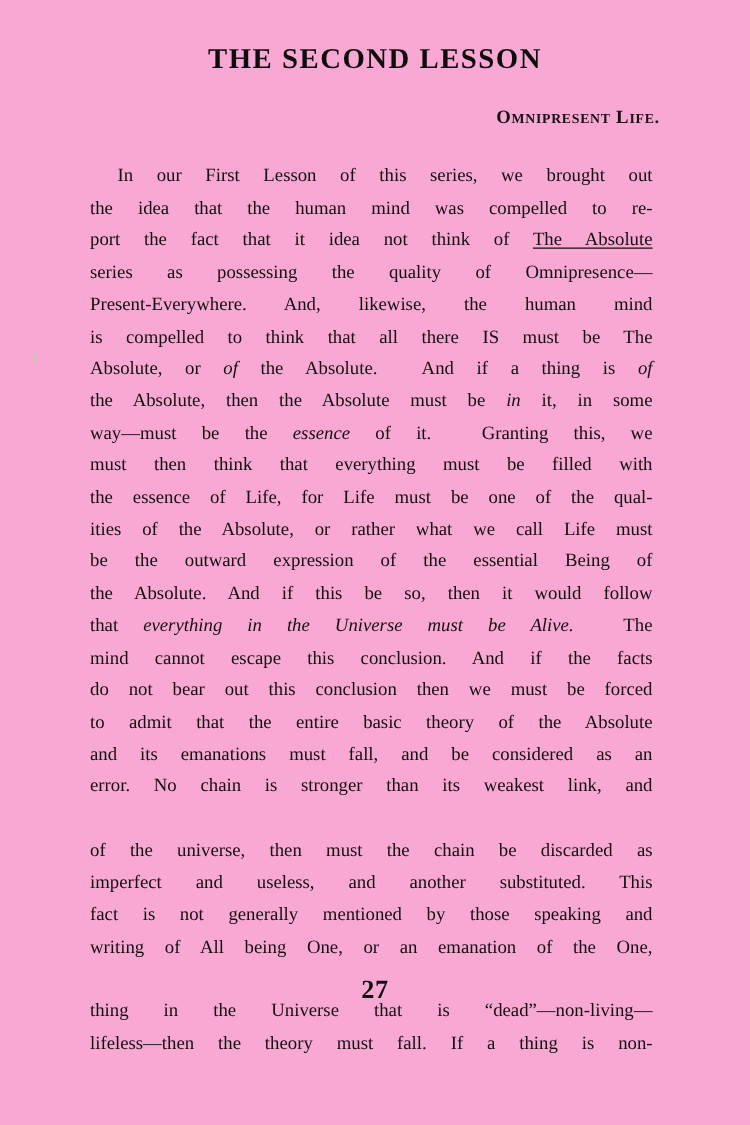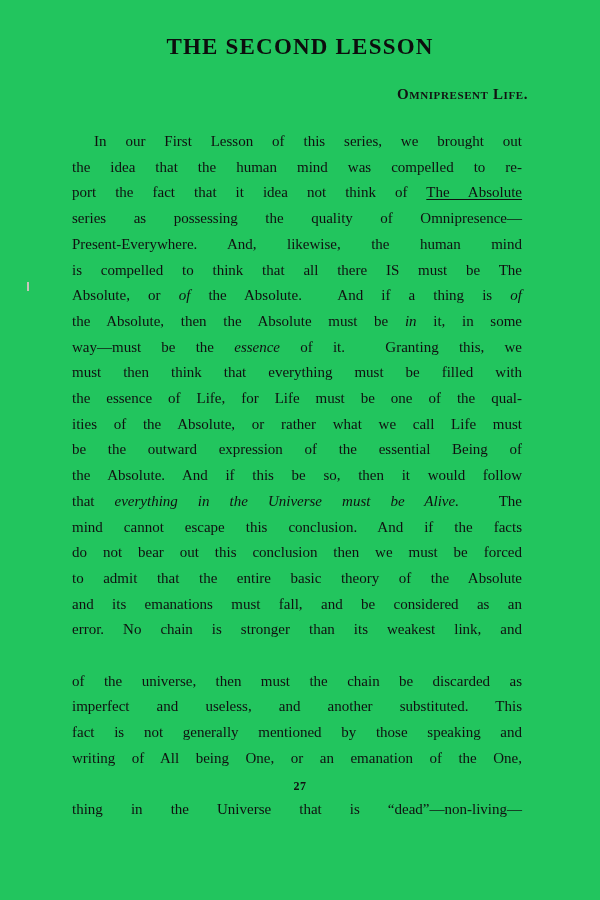--- a/index.html
+++ b/index.html
@@ -11,21 +11,21 @@
     width: 600px;
     height: 900px;
     overflow: hidden;
     font-family: "Liberation Serif", serif;
     color: #111111;
   }
   .page {
     position: relative;
     width: 600px;
     height: 900px;
-    background: #22c55e;
+    background: #f9a8d4;
   }
   .content {
     position: absolute;
     left: 72px;
     top: 34px;
     width: 456px;
   }
   .chapter-title {
     font-family: "Liberation Serif", serif;
     font-size: 23px;
@@ -66,21 +66,21 @@
   }
   .last-line {
     text-align-last: left;
   }
   .page-number {
     position: absolute;
     left: 0;
     right: 0;
     top: 779px;
     text-align: center;
-    font-size: 12px;
+    font-size: 21px;
     font-weight: bold;
     letter-spacing: 0.5px;
     color: #101010;
   }
   .edge-mark {
     position: absolute;
     left: 27px;
     top: 282px;
     width: 2px;
     height: 9px;
@@ -121,19 +121,20 @@
       <span>to admit that the entire basic theory of the Absolute</span><br>
       <span>and its emanations must fall, and be considered as an</span><br>
       <span>error.  No chain is stronger than its weakest link, and</span><br>
       <br>
       <span>of the universe, then must the chain be discarded as</span><br>
       <span>imperfect and useless, and another substituted.  This</span><br>
       <span>fact is not generally mentioned by those speaking and</span><br>
       <span>writing of All being One, or an emanation of the One,</span><br>
       <br>
       <span>thing in the Universe that is “dead”—non-living—</span><br>
+      <span class="last-line">lifeless—then the theory must fall.  If a thing is non-</span>
     </div>
 
   </div>
 
   <div class="page-number">27</div>
 
 </div>
 
 </body></html>

